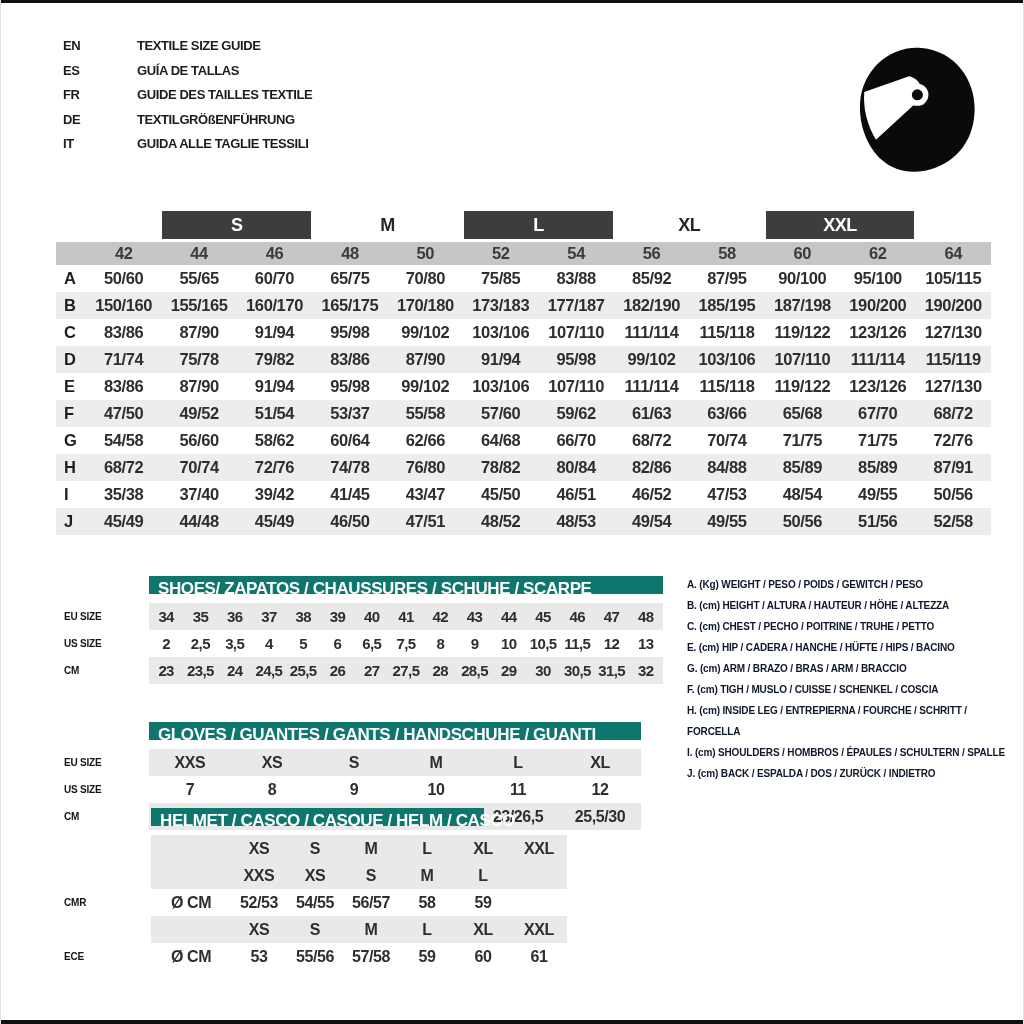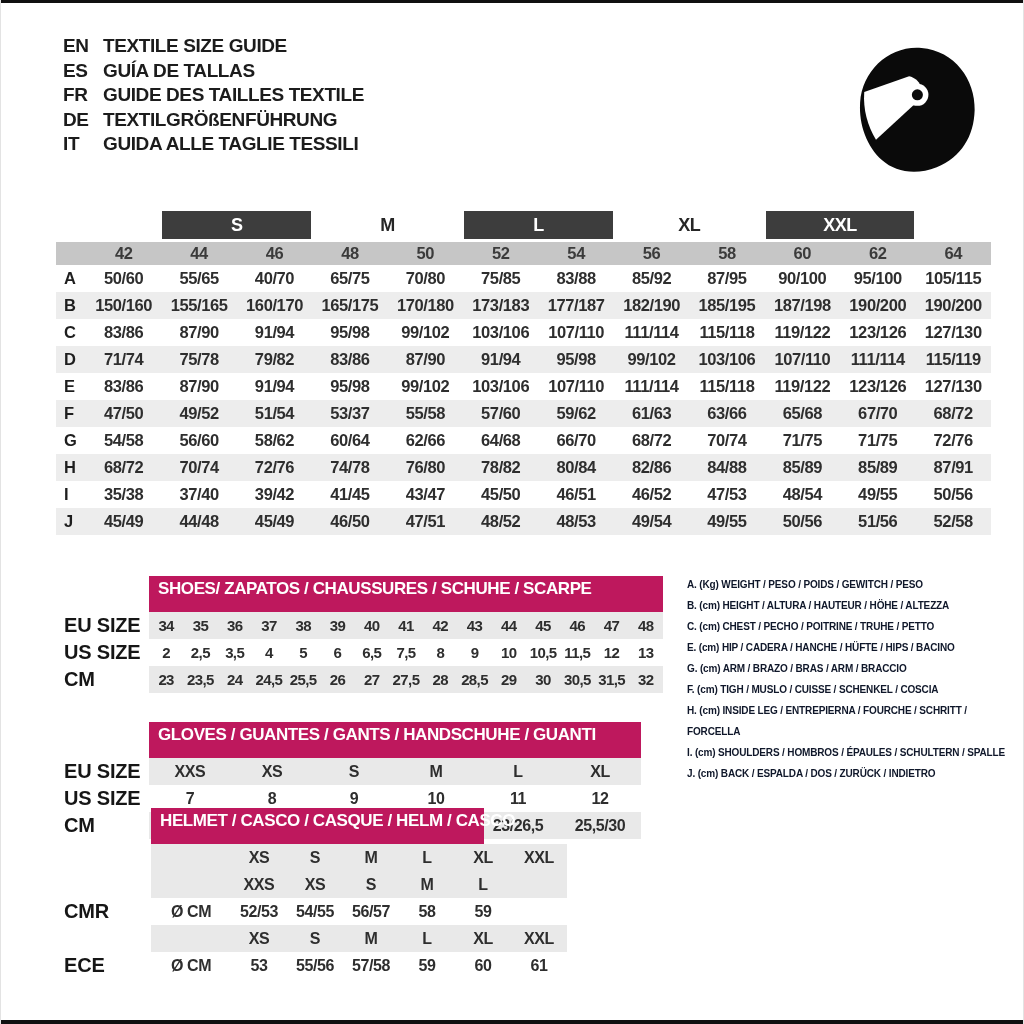--- a/index.html
+++ b/index.html
@@ -7,21 +7,21 @@
     position:relative;width:1024px;height:1024px;background:#fff;overflow:hidden;
     font-family:"Liberation Sans",sans-serif;font-weight:700;color:#2b2b2b;
     border-left:1px solid #e3e3e3;border-right:1px solid #e3e3e3;box-sizing:border-box;
   }
   .edge{position:absolute;left:0;right:0;background:#101010;}
   .edge.top{top:0;height:3px;}
   .edge.bottom{bottom:0;height:4px;}
 
   
   .langs{position:absolute;top:34px;left:62px;}
-  .lang-row{display:flex;font-size:19px;letter-spacing:-0.4px;line-height:24.6px;color:#1c1c1c;}
+  .lang-row{display:flex;font-size:13px;letter-spacing:-0.4px;line-height:24.6px;color:#1c1c1c;gap:34px;}
   .lang-code{width:40px;}
 
   
   .helmet-logo{position:absolute;top:34px;left:846px;width:138px;height:152px;}
   .helmet-logo svg{width:100%;height:100%;}
 
   
   table{border-collapse:collapse;table-layout:fixed;}
   td{padding:0;text-align:center;letter-spacing:-0.4px;vertical-align:middle;overflow:visible;white-space:nowrap;}
 
@@ -37,24 +37,24 @@
   .main-table tr.drow.stripe td{background:#ededed;}
   .main-table td.lbl{text-align:left;padding-left:8px;font-size:16.5px;color:#1e1e1e;}
 
   
   .sub{position:absolute;}
   .shoes-pos{top:576px;left:55px;width:607px;}
   .gloves-pos{top:722px;left:55px;width:585px;}
   .helmet-pos{top:808px;left:55px;width:511px;}
   .sub td{height:27px;font-size:16px;color:#2e2e2e;}
   .shoes-pos td{font-size:15px;letter-spacing:-0.6px;}
-  .sub td.lbl{text-align:left;padding-left:8px;font-size:20px;letter-spacing:-0.2px;color:#161616;white-space:nowrap;}
+  .sub td.lbl{text-align:left;padding-left:8px;font-size:10px;letter-spacing:-0.2px;color:#161616;white-space:nowrap;}
   .sub tr.stripe td:not(.lbl){background:#e9e9e9;}
   .sub tr.barrow td{height:27px;vertical-align:top;}
-  .bar{background:#be185d;color:#fff;height:36px;line-height:26px;text-align:left;
+  .bar{background:#0f766e;color:#fff;height:18px;line-height:26px;text-align:left;
        padding-left:9px;font-size:17px;letter-spacing:-0.4px;box-sizing:border-box;white-space:nowrap;}
 
   
   .legend{position:absolute;top:574px;left:686px;width:328px;}
   .legend-item{font-size:10px;line-height:21px;letter-spacing:-0.15px;color:#0f172a;}
 </style>
 </head>
 <body>
 
 <div class="page">
@@ -142,21 +142,21 @@
           <td>56</td>
           <td>58</td>
           <td>60</td>
           <td>62</td>
           <td>64</td>
         </tr>
         <tr class="drow ">
           <td class="lbl">A</td>
           <td>50/60</td>
           <td>55/65</td>
-          <td>40/70</td>
+          <td>60/70</td>
           <td>65/75</td>
           <td>70/80</td>
           <td>75/85</td>
           <td>83/88</td>
           <td>85/92</td>
           <td>87/95</td>
           <td>90/100</td>
           <td>95/100</td>
           <td>105/115</td>
         </tr>

